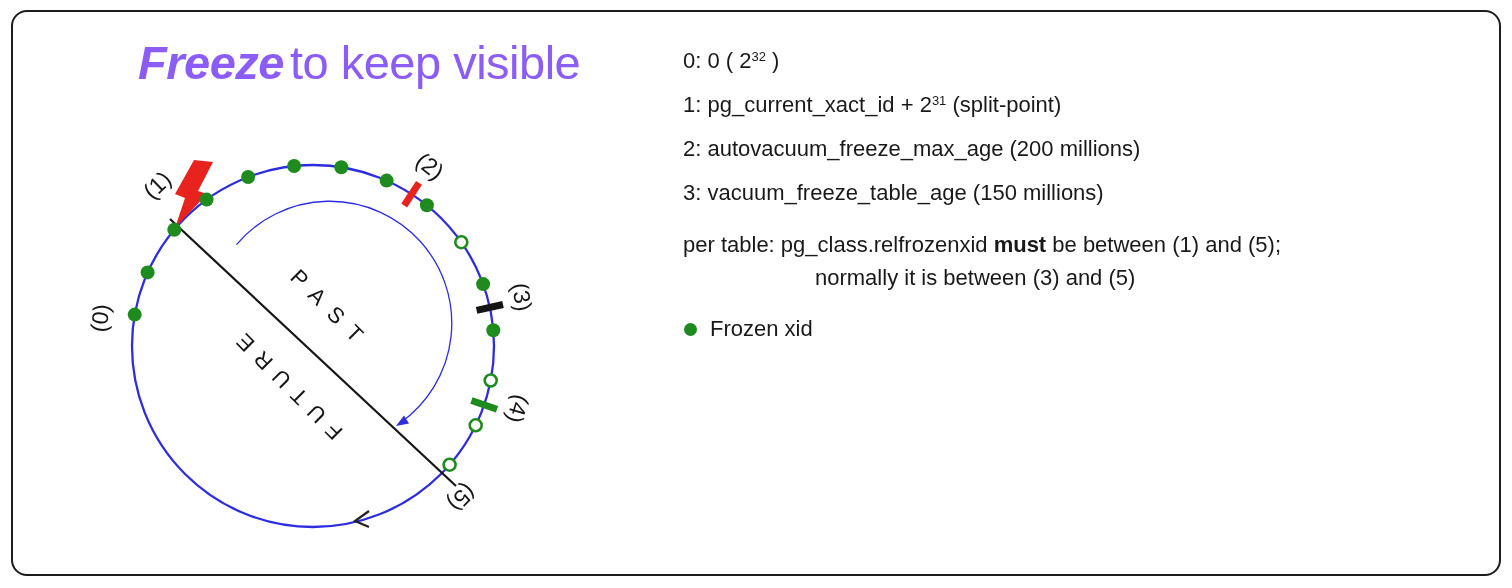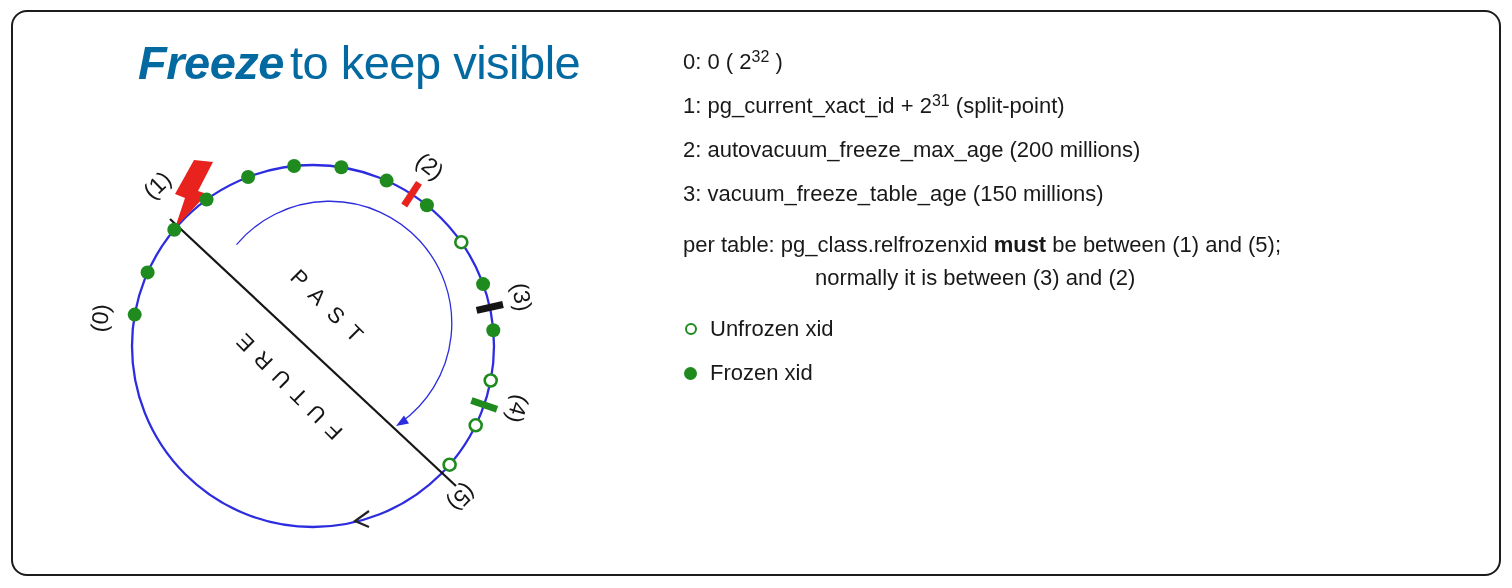--- a/index.html
+++ b/index.html
@@ -6,30 +6,30 @@
   body{
     width:1512px;height:588px;position:relative;background:#ffffff;
     font-family:"Liberation Sans", sans-serif;color:#1a1a1a;overflow:hidden;
   }
   .frame{
     position:absolute;left:11px;top:10px;right:11px;bottom:12px;
     border:2.5px solid #1c1c1c;border-radius:16px;
   }
   .title{
     position:absolute;left:138px;top:38px;font-size:47px;line-height:50px;
-    color:#0369a1;letter-spacing:-0.5px;white-space:nowrap;
+    color:#8b5cf6;letter-spacing:-0.5px;white-space:nowrap;
   }
   .title .emph{font-weight:bold;font-style:italic;margin-right:6px;}
   .diagram-svg{position:absolute;left:0;top:0;}
   .right-col{
     position:absolute;left:683px;top:44px;width:815px;
     font-size:22px;color:#191919;
   }
   .xline{height:26px;line-height:26px;margin-bottom:18px;white-space:pre-wrap;}
-  .sup{font-size:16px;vertical-align:7px;letter-spacing:0;}
+  .sup{font-size:13px;vertical-align:7px;letter-spacing:0;}
   .note{margin-top:26px;line-height:33px;}
   .note .bold{font-weight:bold;text-align:right;}
   .note .l2{padding-left:132px;}
   .legend{margin-top:22px;}
   .lrow{display:flex;align-items:center;height:26px;margin-bottom:18px;}
   .marker-box{width:15px;display:flex;justify-content:center;align-items:center;margin-right:12px;}
   .m-unfrozen{width:8px;height:8px;border:2.5px solid #1f8b1f;border-radius:50%;background:#fff;}
   .m-frozen{width:13px;height:13px;background:#1f8b1f;border-radius:50%;}
   .scale-note{margin-top:28px;line-height:26px;}
   svg text{font-family:"Liberation Sans", sans-serif;}
@@ -96,30 +96,24 @@
 
 <div class="right-col">
 
   <div class="xline"><span>0: 0 ( 2</span><span class="sup">32</span><span> )</span></div>
   <div class="xline"><span>1: pg_current_xact_id + 2</span><span class="sup">31</span><span> (split-point)</span></div>
   <div class="xline"><span>2: autovacuum_freeze_max_age (200 millions)</span><span class="sup"></span><span></span></div>
   <div class="xline"><span>3: vacuum_freeze_table_age (150 millions)</span><span class="sup"></span><span></span></div>
 
   <div class="note">
     <div><span>per table: pg_class.relfrozenxid </span><span class="bold">must</span><span> be between (1) and (5);</span></div>
-    <div class="l2">normally it is between (3) and (2)</div>
+    <div class="l2">normally it is between (3) and (5)</div>
   </div>
 
   <div class="legend">
-    <div class="lrow">
-      <span class="marker-box">
-          <span class="m-unfrozen"></span>
-        </span>
-      <span>Unfrozen xid</span>
-    </div>
     <div class="lrow">
       <span class="marker-box">
           <span class="m-frozen"></span>
         </span>
       <span>Frozen xid</span>
     </div>
   </div>
 
 </div>
 

